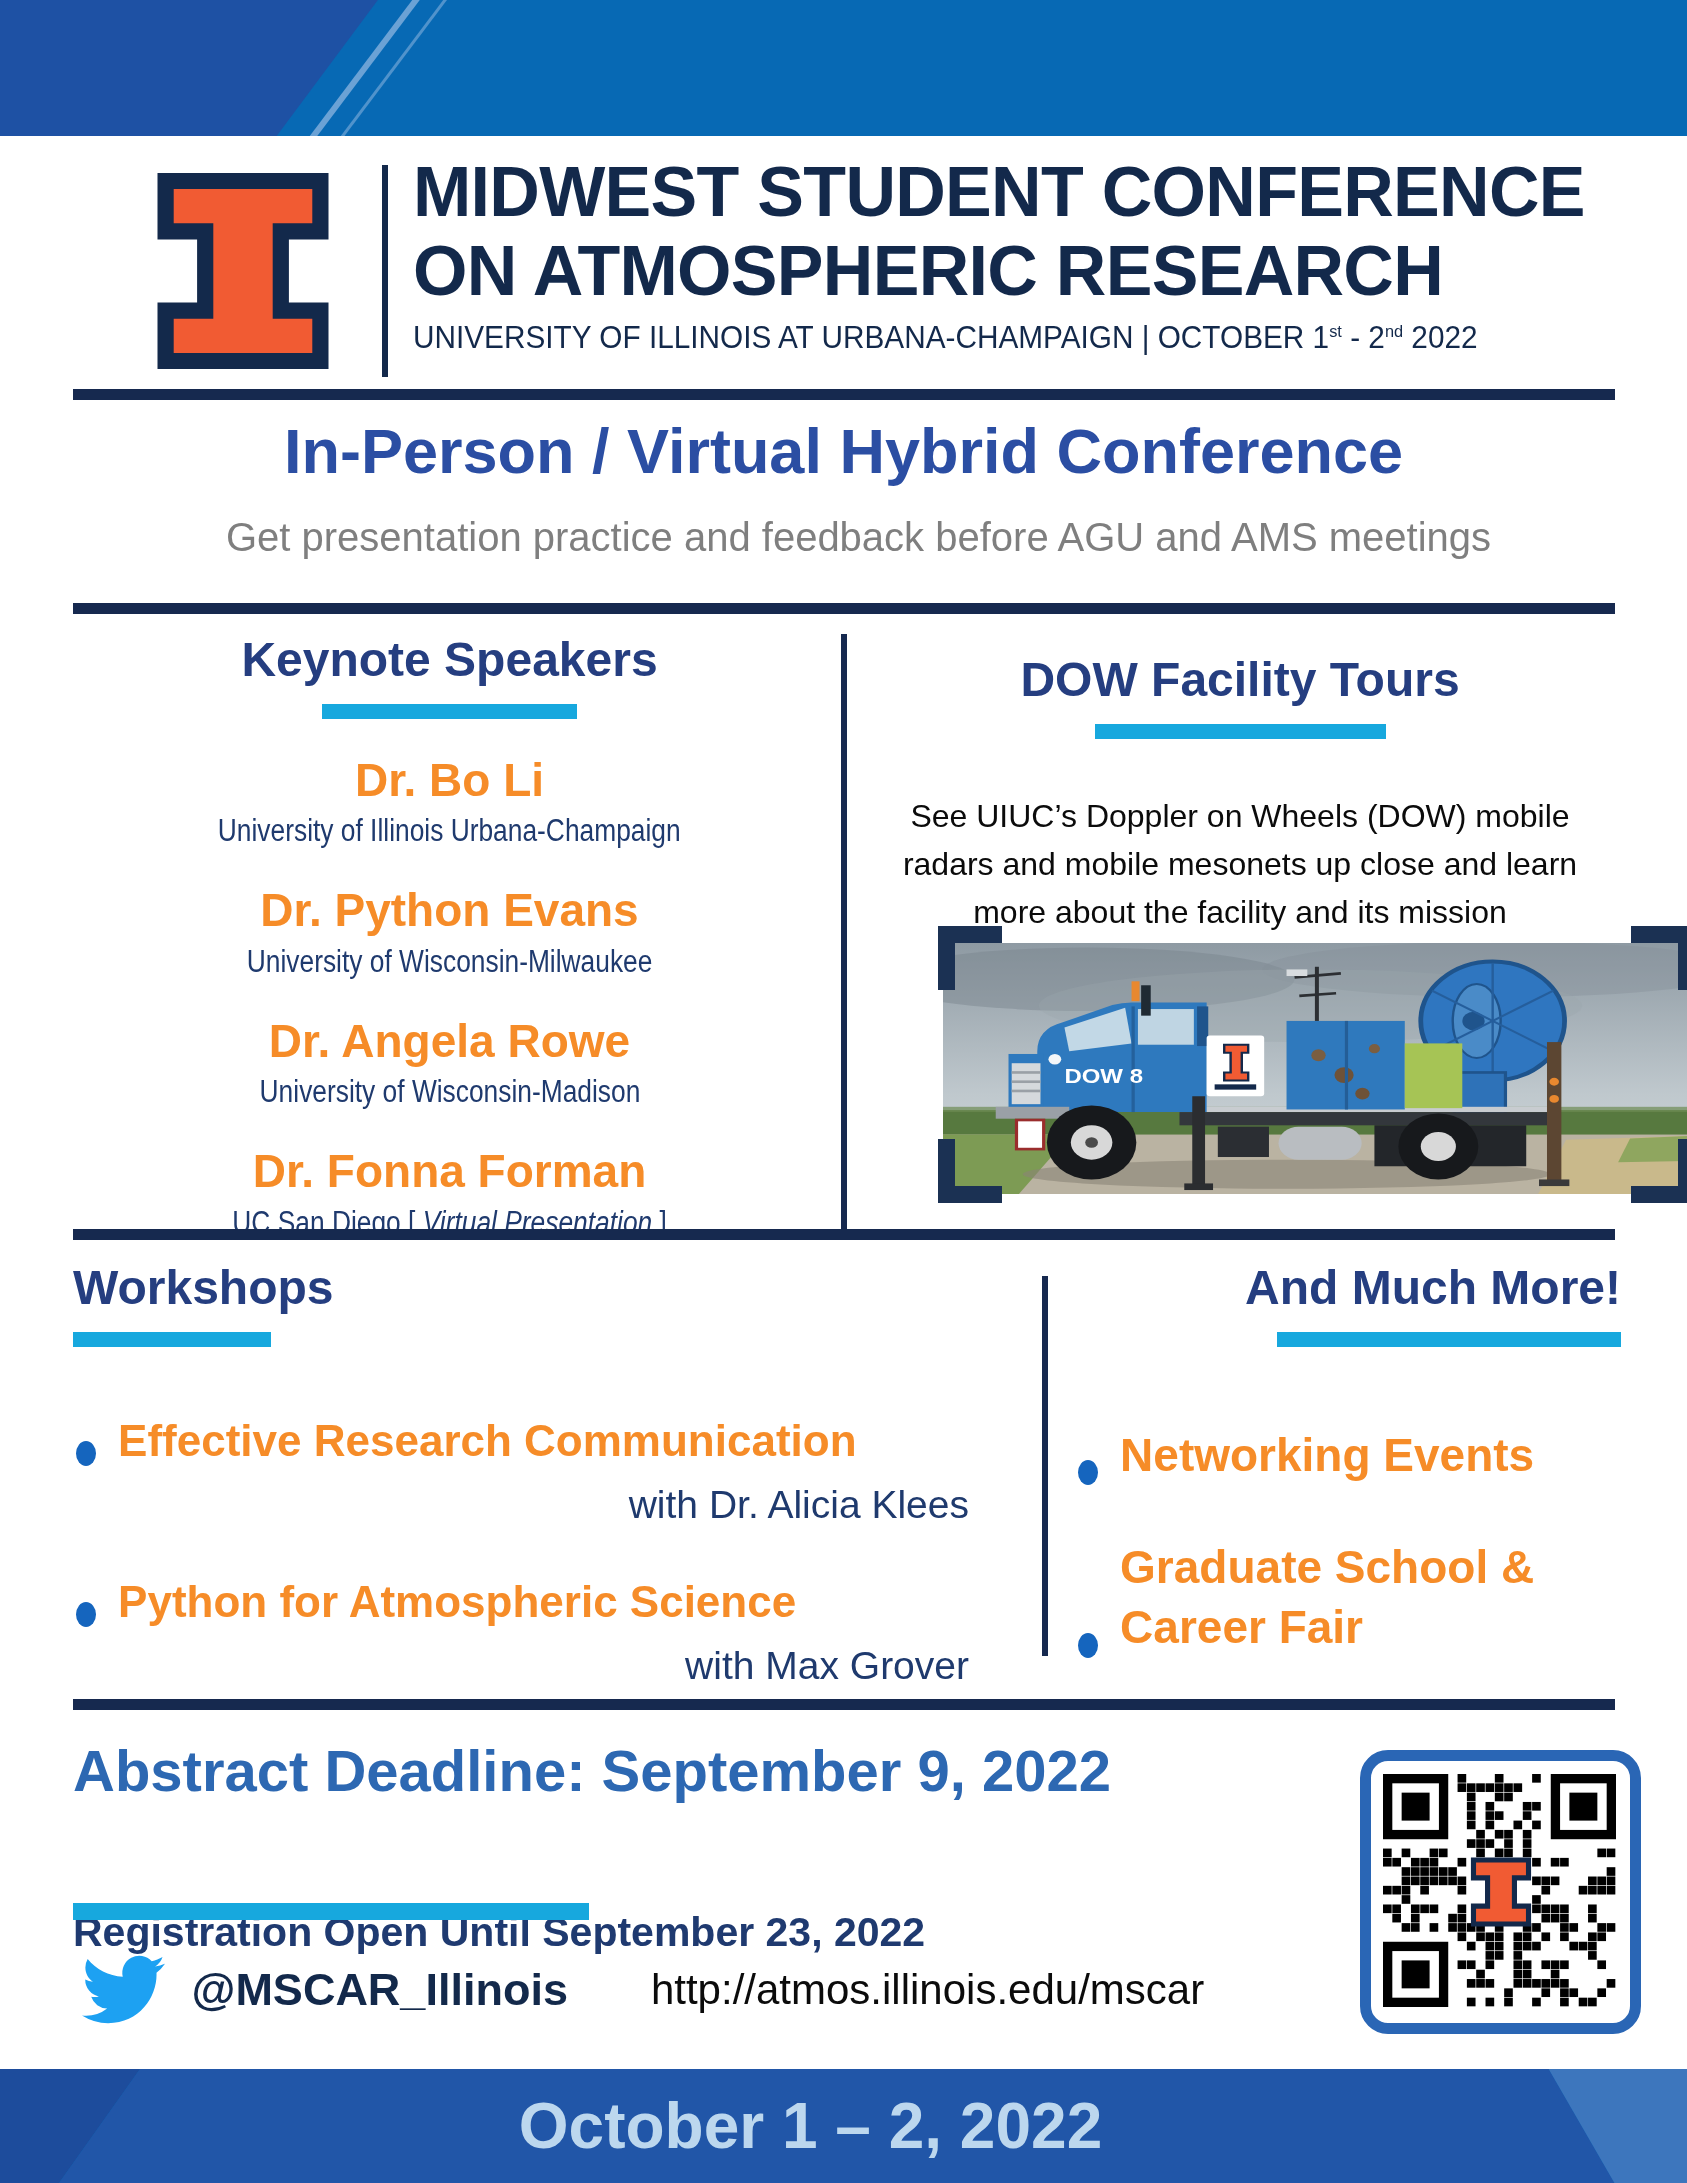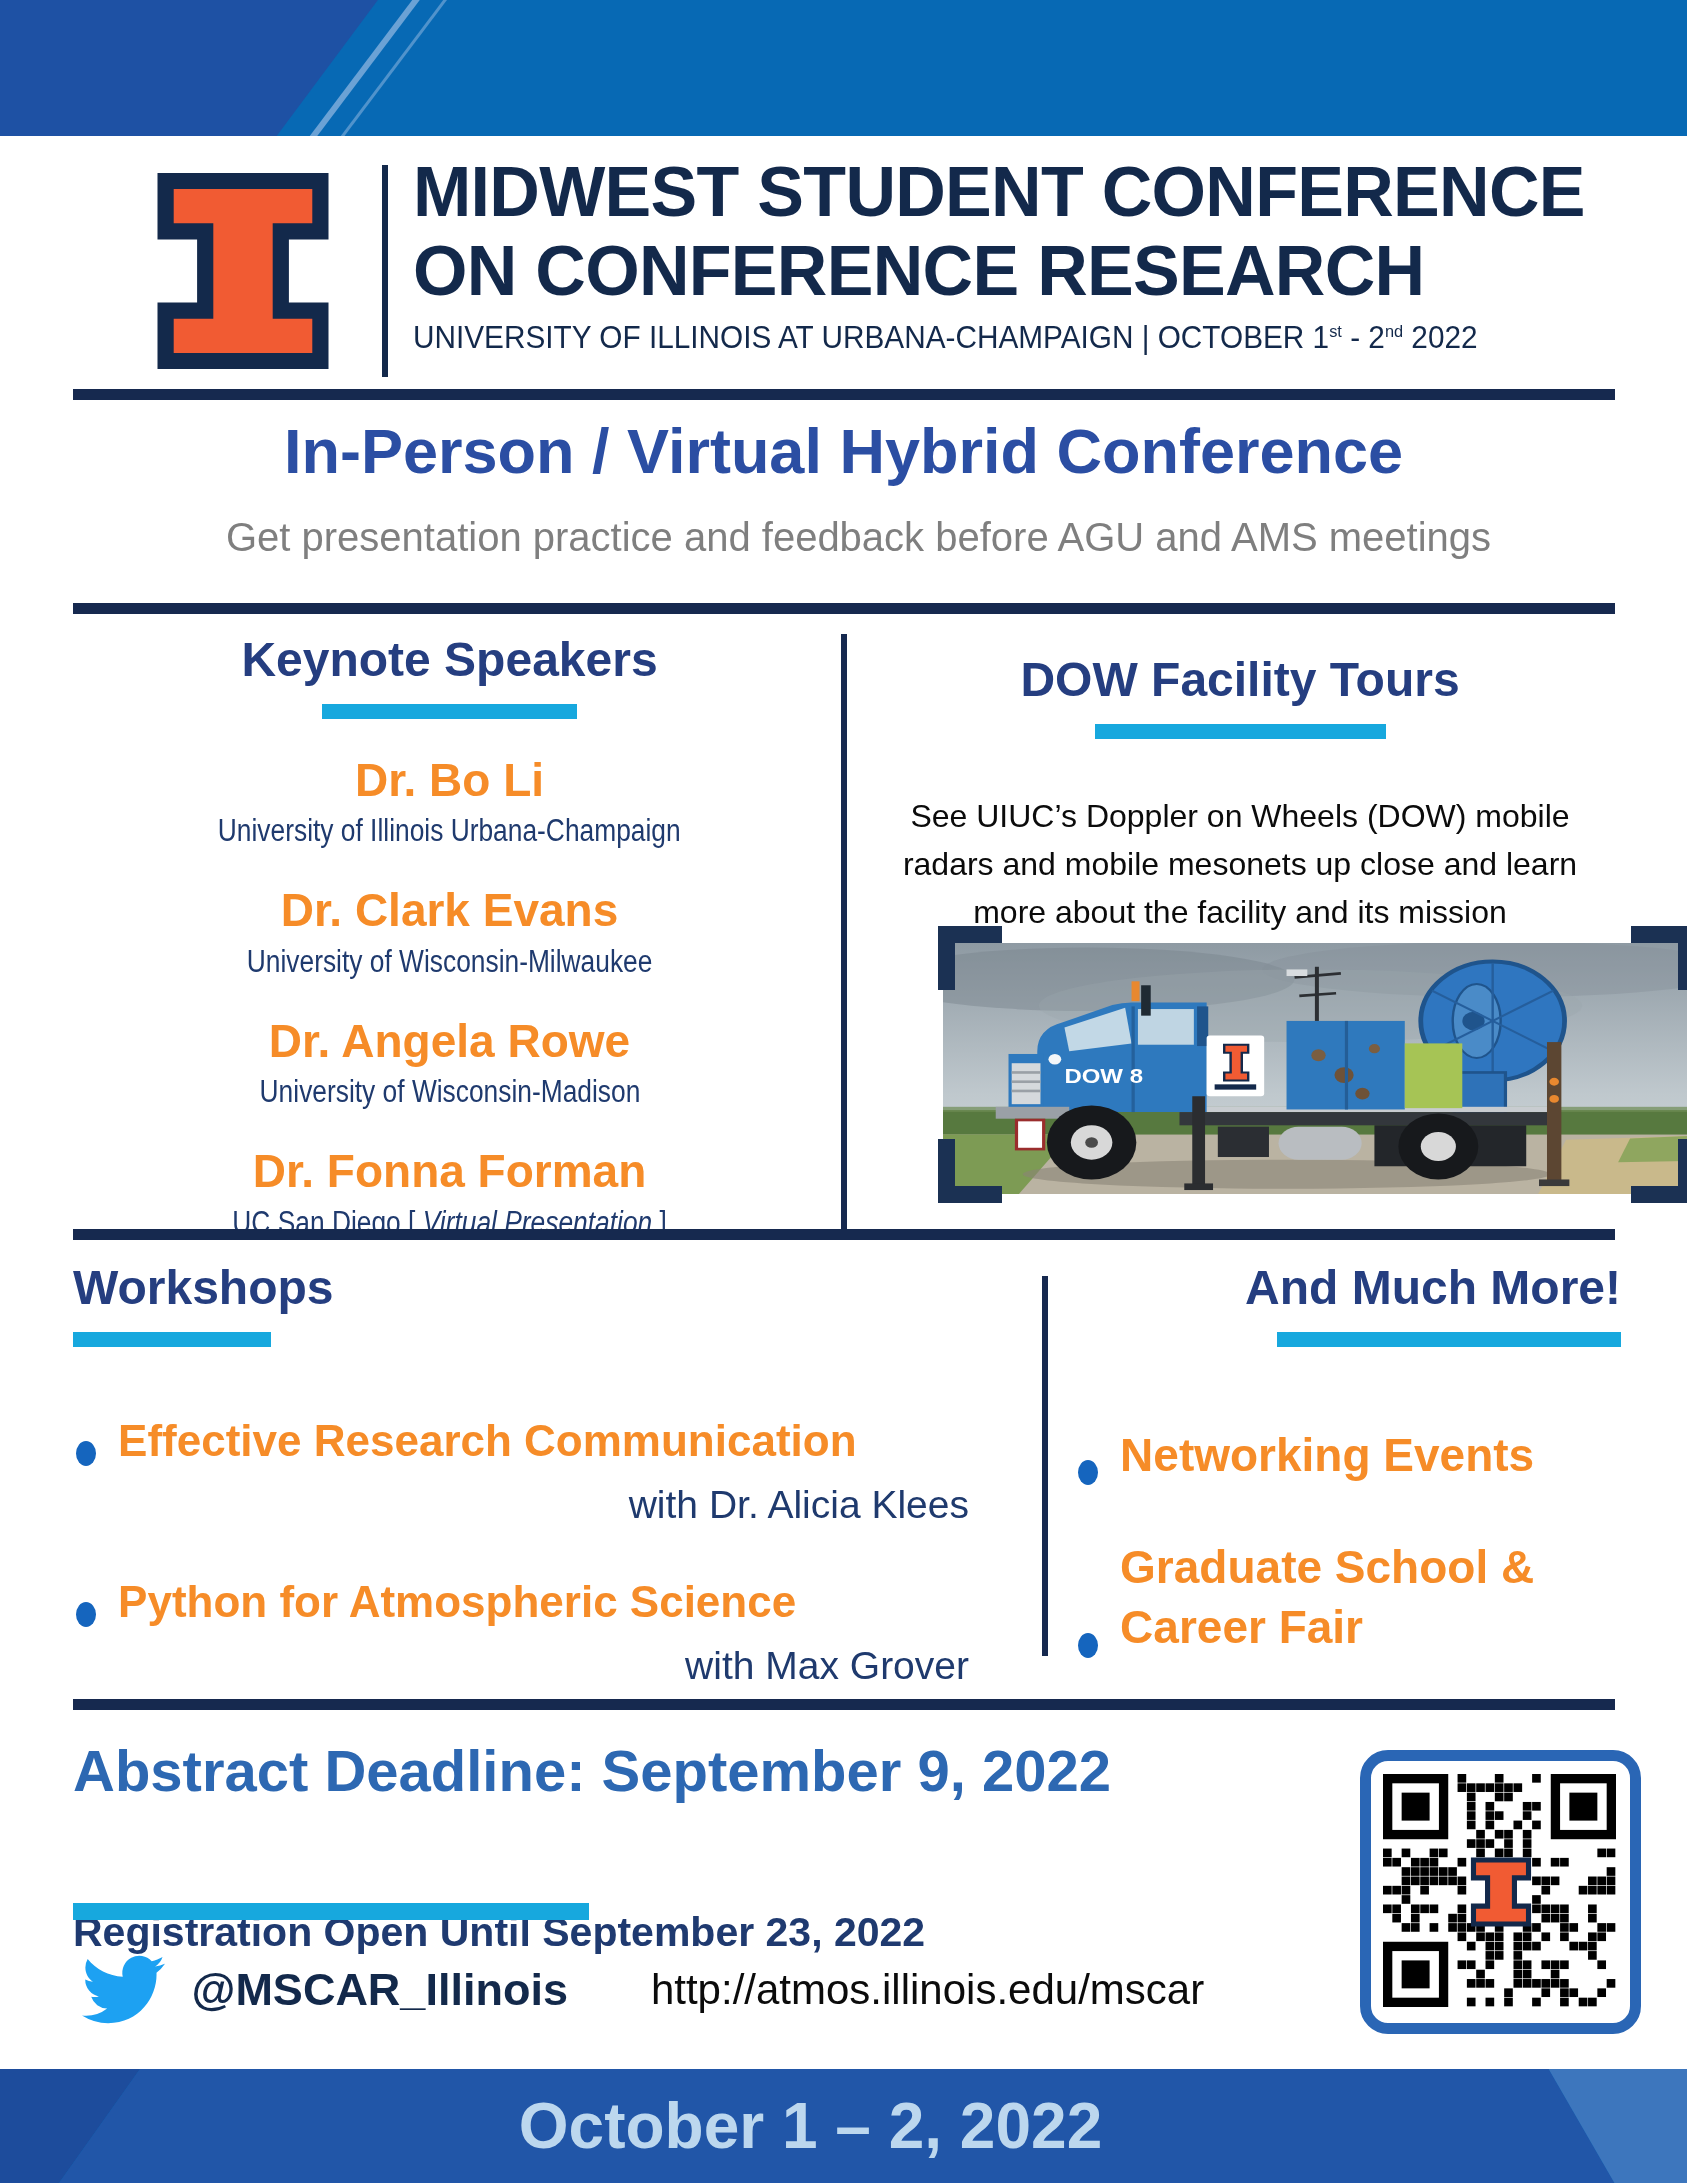--- a/index.html
+++ b/index.html
@@ -104,41 +104,41 @@
     <div class="stripe s2"></div>
   </div>
 
   <svg class="logo-svg" viewBox="0 0 100 114">
     <path d="M7 7 H93 V35 H71 V79 H93 V107 H7 V79 H29 V35 H7 Z" fill="#F15B33" stroke="#13294B" stroke-width="9" stroke-linejoin="miter"></path>
   </svg>
   <div class="logo-divider"></div>
 
   <div class="header-text">
     <div class="header-title">MIDWEST STUDENT CONFERENCE</div>
-    <div class="header-title">ON CONFERENCE RESEARCH</div>
+    <div class="header-title">ON ATMOSPHERIC RESEARCH</div>
     <div class="header-sub"><span>UNIVERSITY OF ILLINOIS AT URBANA-CHAMPAIGN | OCTOBER 1</span><sup>st</sup><span> - 2</span><sup>nd</sup><span> 2022</span></div>
   </div>
 
   <div class="hr-navy" style="top:389px;"></div>
 
   <div class="hero-title">In-Person / Virtual Hybrid Conference</div>
   <div class="hero-sub">Get presentation practice and feedback before AGU and AMS meetings</div>
 
   <div class="hr-navy" style="top:603px;"></div>
 
   <div class="col-keynote">
     <div class="sec-head">Keynote Speakers</div>
     <div class="cyan-bar" style="width:255px;"></div>
 
     <div class="speaker">
       <div class="speaker-name">Dr. Bo Li</div>
       <div class="speaker-aff"><span class="squeeze"><span>University of Illinois Urbana-Champaign</span><i></i><span></span></span></div>
     </div>
     <div class="speaker">
-      <div class="speaker-name">Dr. Clark Evans</div>
+      <div class="speaker-name">Dr. Python Evans</div>
       <div class="speaker-aff"><span class="squeeze"><span>University of Wisconsin-Milwaukee</span><i></i><span></span></span></div>
     </div>
     <div class="speaker">
       <div class="speaker-name">Dr. Angela Rowe</div>
       <div class="speaker-aff"><span class="squeeze"><span>University of Wisconsin-Madison</span><i></i><span></span></span></div>
     </div>
     <div class="speaker">
       <div class="speaker-name">Dr. Fonna Forman</div>
       <div class="speaker-aff"><span class="squeeze"><span>UC San Diego [ </span><i>Virtual Presentation</i><span> ]</span></span></div>
     </div>

